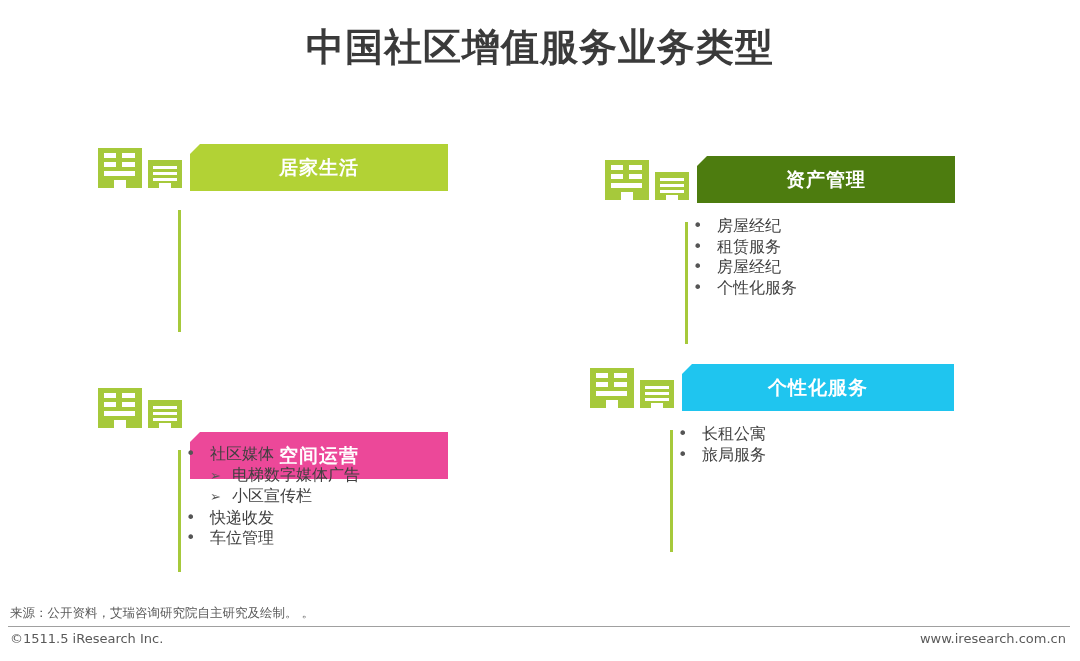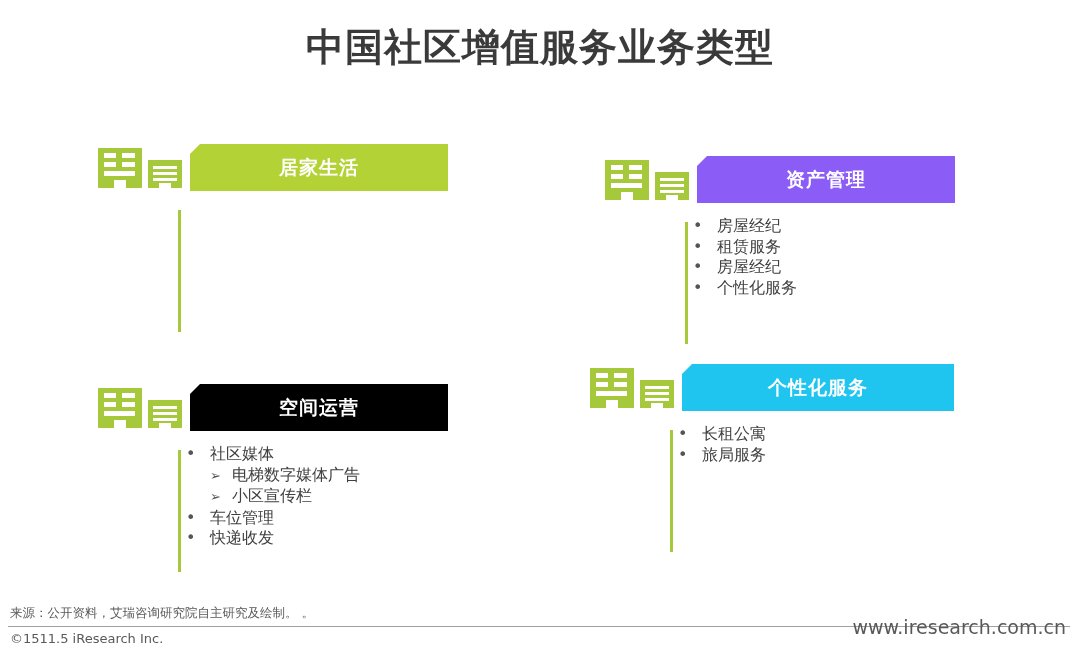--- a/index.html
+++ b/index.html
@@ -37,21 +37,21 @@
     .list li.sub { padding-left: 24px; }
     .list li.sub .mark { width: 22px; font-size: 13px; }
     .list li.hl { color: #a6c93b; font-weight: bold; }
     .list li.hl .mark { color: #a6c93b; }
 
     .source {
       position: absolute; left: 10px; top: 605px; font-size: 12.5px; color: #595959;
     }
     .divider { position: absolute; left: 8px; top: 626px; width: 1062px; height: 1px; background: #a0a0a0; }
     .copyright { position: absolute; left: 10px; top: 631px; font-size: 13px; color: #595959; }
-    .website { position: absolute; right: 14px; top: 616px; font-size: 19px; color: #595959; }
+    .website { position: absolute; right: 14px; top: 631px; font-size: 13px; color: #595959; }
   </style>
 </head>
 <body>
 
 <div class="title">中国社区增值服务业务类型</div>
 
 <div class="card" style="left:90px; top:138px;">
   <div class="icons">
     <div class="bldg-big">
       <div class="win" style="left:6px; top:5px; width:12px;"></div>
@@ -82,21 +82,21 @@
       <div class="win" style="left:6px; top:23px; width:31px;"></div>
       <div class="door"></div>
     </div>
     <div class="bldg-small">
       <div class="line" style="top:6px;"></div>
         <div class="line" style="top:12px;"></div>
         <div class="line" style="top:18px;"></div>
       <div class="door"></div>
     </div>
   </div>
-  <div class="header" style="background:#8b5cf6;">资产管理</div>
+  <div class="header" style="background:#4d7c0f;">资产管理</div>
   <div class="vline" style="height:122px;"></div>
   <ul class="list">
     <li><span class="mark">•</span><span>房屋经纪</span></li>
     <li><span class="mark">•</span><span>租赁服务</span></li>
     <li><span class="mark">•</span><span>房屋经纪</span></li>
     <li><span class="mark">•</span><span>个性化服务</span></li>
   </ul>
 </div>
 
 <div class="card" style="left:90px; top:378px;">
@@ -109,28 +109,28 @@
       <div class="win" style="left:6px; top:23px; width:31px;"></div>
       <div class="door"></div>
     </div>
     <div class="bldg-small">
       <div class="line" style="top:6px;"></div>
         <div class="line" style="top:12px;"></div>
         <div class="line" style="top:18px;"></div>
       <div class="door"></div>
     </div>
   </div>
-  <div class="header" style="background:#000000;">空间运营</div>
+  <div class="header" style="background:#ec4899;margin-top:48px;">空间运营</div>
   <div class="vline" style="height:122px;"></div>
   <ul class="list">
     <li><span class="mark">•</span><span>社区媒体</span></li>
     <li class="sub"><span class="mark">➢</span><span>电梯数字媒体广告</span></li>
     <li class="sub"><span class="mark">➢</span><span>小区宣传栏</span></li>
+    <li><span class="mark">•</span><span>快递收发</span></li>
     <li><span class="mark">•</span><span>车位管理</span></li>
-    <li><span class="mark">•</span><span>快递收发</span></li>
   </ul>
 </div>
 
 <div class="card" style="left:582px; top:358px; width:390px;">
   <div class="icons">
     <div class="bldg-big">
       <div class="win" style="left:6px; top:5px; width:12px;"></div>
         <div class="win" style="left:24px; top:5px; width:13px;"></div>
       <div class="win" style="left:6px; top:14px; width:12px;"></div>
         <div class="win" style="left:24px; top:14px; width:13px;"></div>

